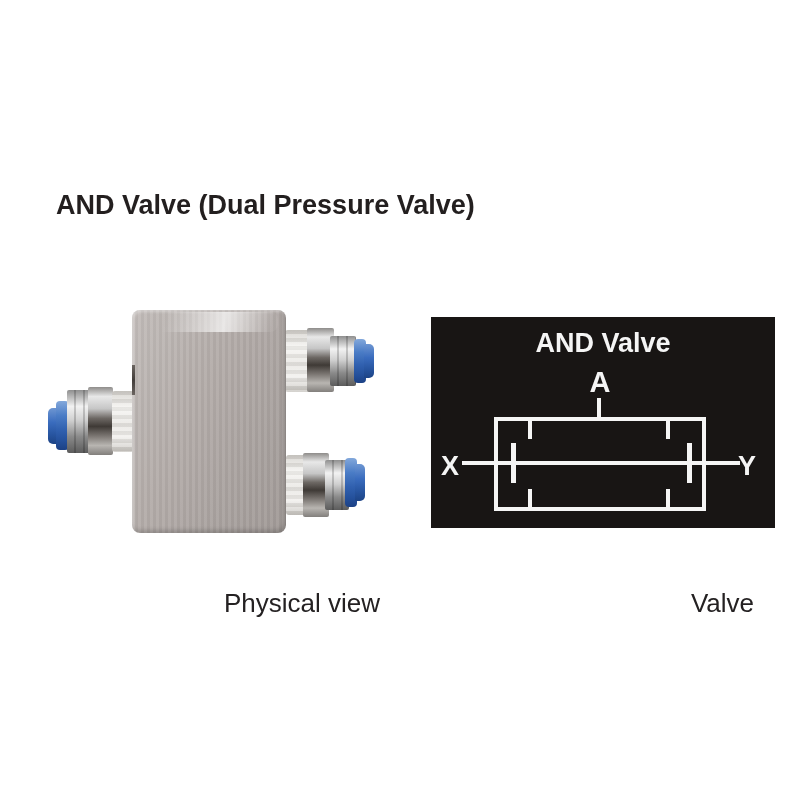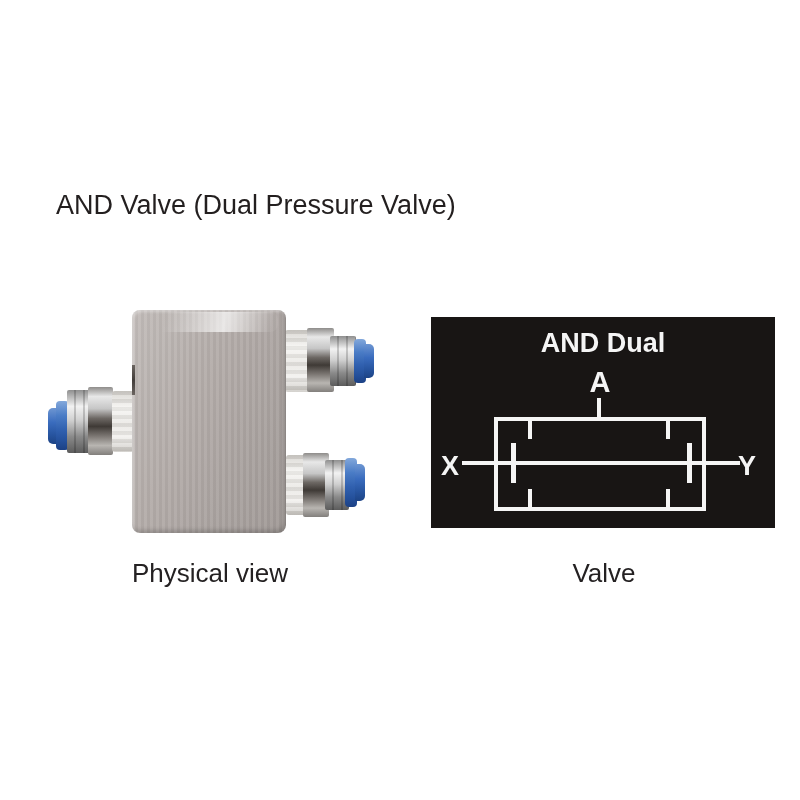--- a/index.html
+++ b/index.html
@@ -3,21 +3,21 @@
 <meta charset="utf-8">
 <style>
   html,body{margin:0;padding:0;background:#ffffff;}
   .canvas{
     position:relative;width:800px;height:800px;background:#ffffff;
     font-family:"Liberation Sans",sans-serif;overflow:hidden;
   }
   
   .fig-title{
     position:absolute;left:56px;top:190px;
-    font-size:27px;font-weight:normal;color:#231f1f;letter-spacing:0px;white-space:nowrap;
+    font-size:27px;font-weight:bold;color:#231f1f;letter-spacing:0px;white-space:nowrap;
   }
   
   .physical{position:absolute;left:40px;top:300px;width:340px;height:240px;}
   .block{
     position:absolute;left:92px;top:10px;width:154px;height:223px;border-radius:8px;
     background:
       repeating-linear-gradient(90deg,rgba(255,255,255,0.05) 0 3px,rgba(0,0,0,0.035) 3px 6px),
       linear-gradient(115deg,#c3bdba 0%,#b5aeab 38%,#aba4a1 68%,#a19a97 100%);
     box-shadow:inset -2px -3px 4px rgba(0,0,0,0.18), inset 2px 2px 3px rgba(255,255,255,0.35);
     z-index:3;
@@ -86,21 +86,21 @@
   }
   .tick-tl{left:97px;top:100px;width:4px;height:22px;}
   .tick-tr{left:235px;top:100px;width:4px;height:22px;}
   .tick-bl{left:97px;top:172px;width:4px;height:22px;}
   .tick-br{left:235px;top:172px;width:4px;height:22px;}
   .seat-left{left:80px;top:126px;width:5px;height:40px;}
   .seat-right{left:256px;top:126px;width:5px;height:40px;}
   .flow-line{left:31px;top:144px;width:278px;height:4px;}
   
   .caption{
-    position:absolute;top:558px;font-size:26px;color:#242122;text-align:center;white-space:nowrap;
+    position:absolute;top:588px;font-size:26px;color:#242122;text-align:right;white-space:nowrap;
   }
   .caption.phys{left:40px;width:340px;}
   .caption.sym{left:454px;width:300px;}
 </style>
 </head>
 <body>
 
 <div class="canvas">
 
   <div class="fig-title">AND Valve (Dual Pressure Valve)</div>
@@ -124,21 +124,21 @@
     <div class="seg cyl" style="left:285px;top:160px;width:24px;height:50px;"></div>
     <div class="seg cap-flange" style="left:305px;top:158px;width:12px;height:49px;"></div>
     <div class="seg cap-tip right" style="left:315px;top:164px;width:10px;height:37px;"></div>
 
     <div class="block"></div>
     <div class="block-highlight"></div>
     <div class="block-notch"></div>
   </div>
 
   <div class="symbol-panel">
-    <div class="sym-heading">AND Dual</div>
+    <div class="sym-heading">AND Valve</div>
     <div class="port-a">A</div>
     <div class="wline sym-stem"></div>
     <div class="sym-rect"></div>
     <div class="wline tick-tl"></div>
     <div class="wline tick-tr"></div>
     <div class="wline tick-bl"></div>
     <div class="wline tick-br"></div>
     <div class="wline seat-left"></div>
     <div class="wline seat-right"></div>
     <div class="wline flow-line"></div>

